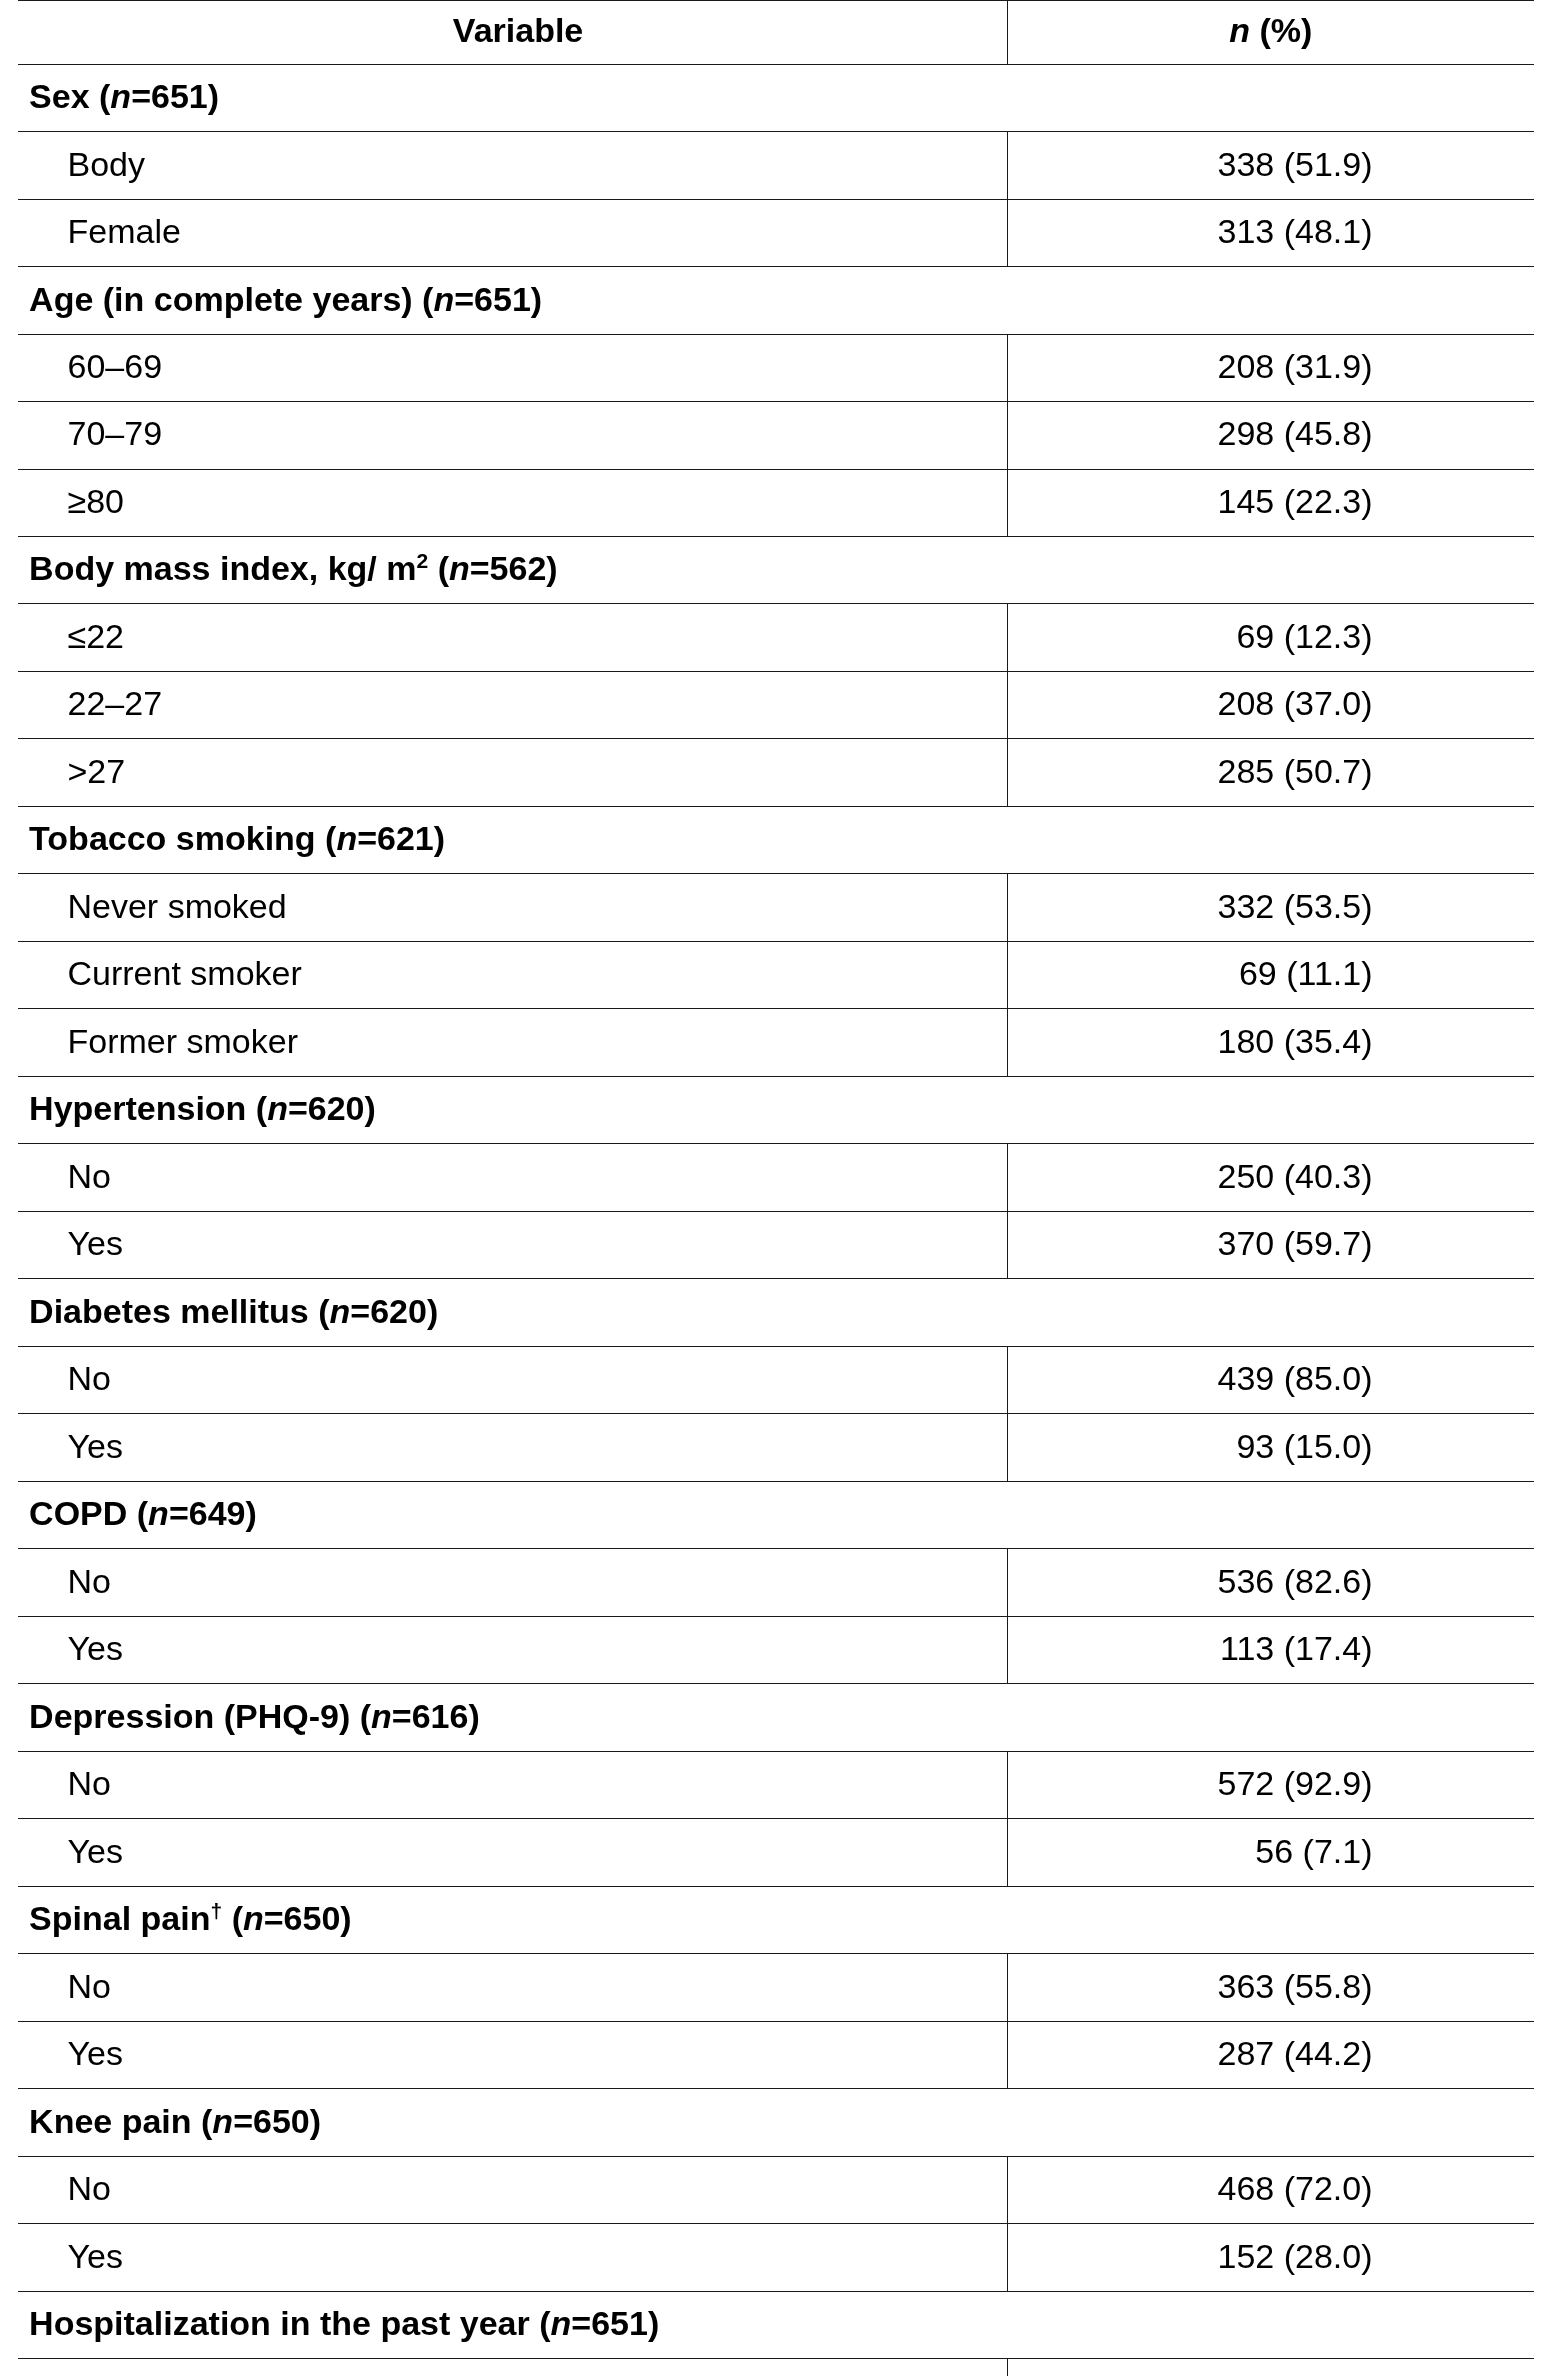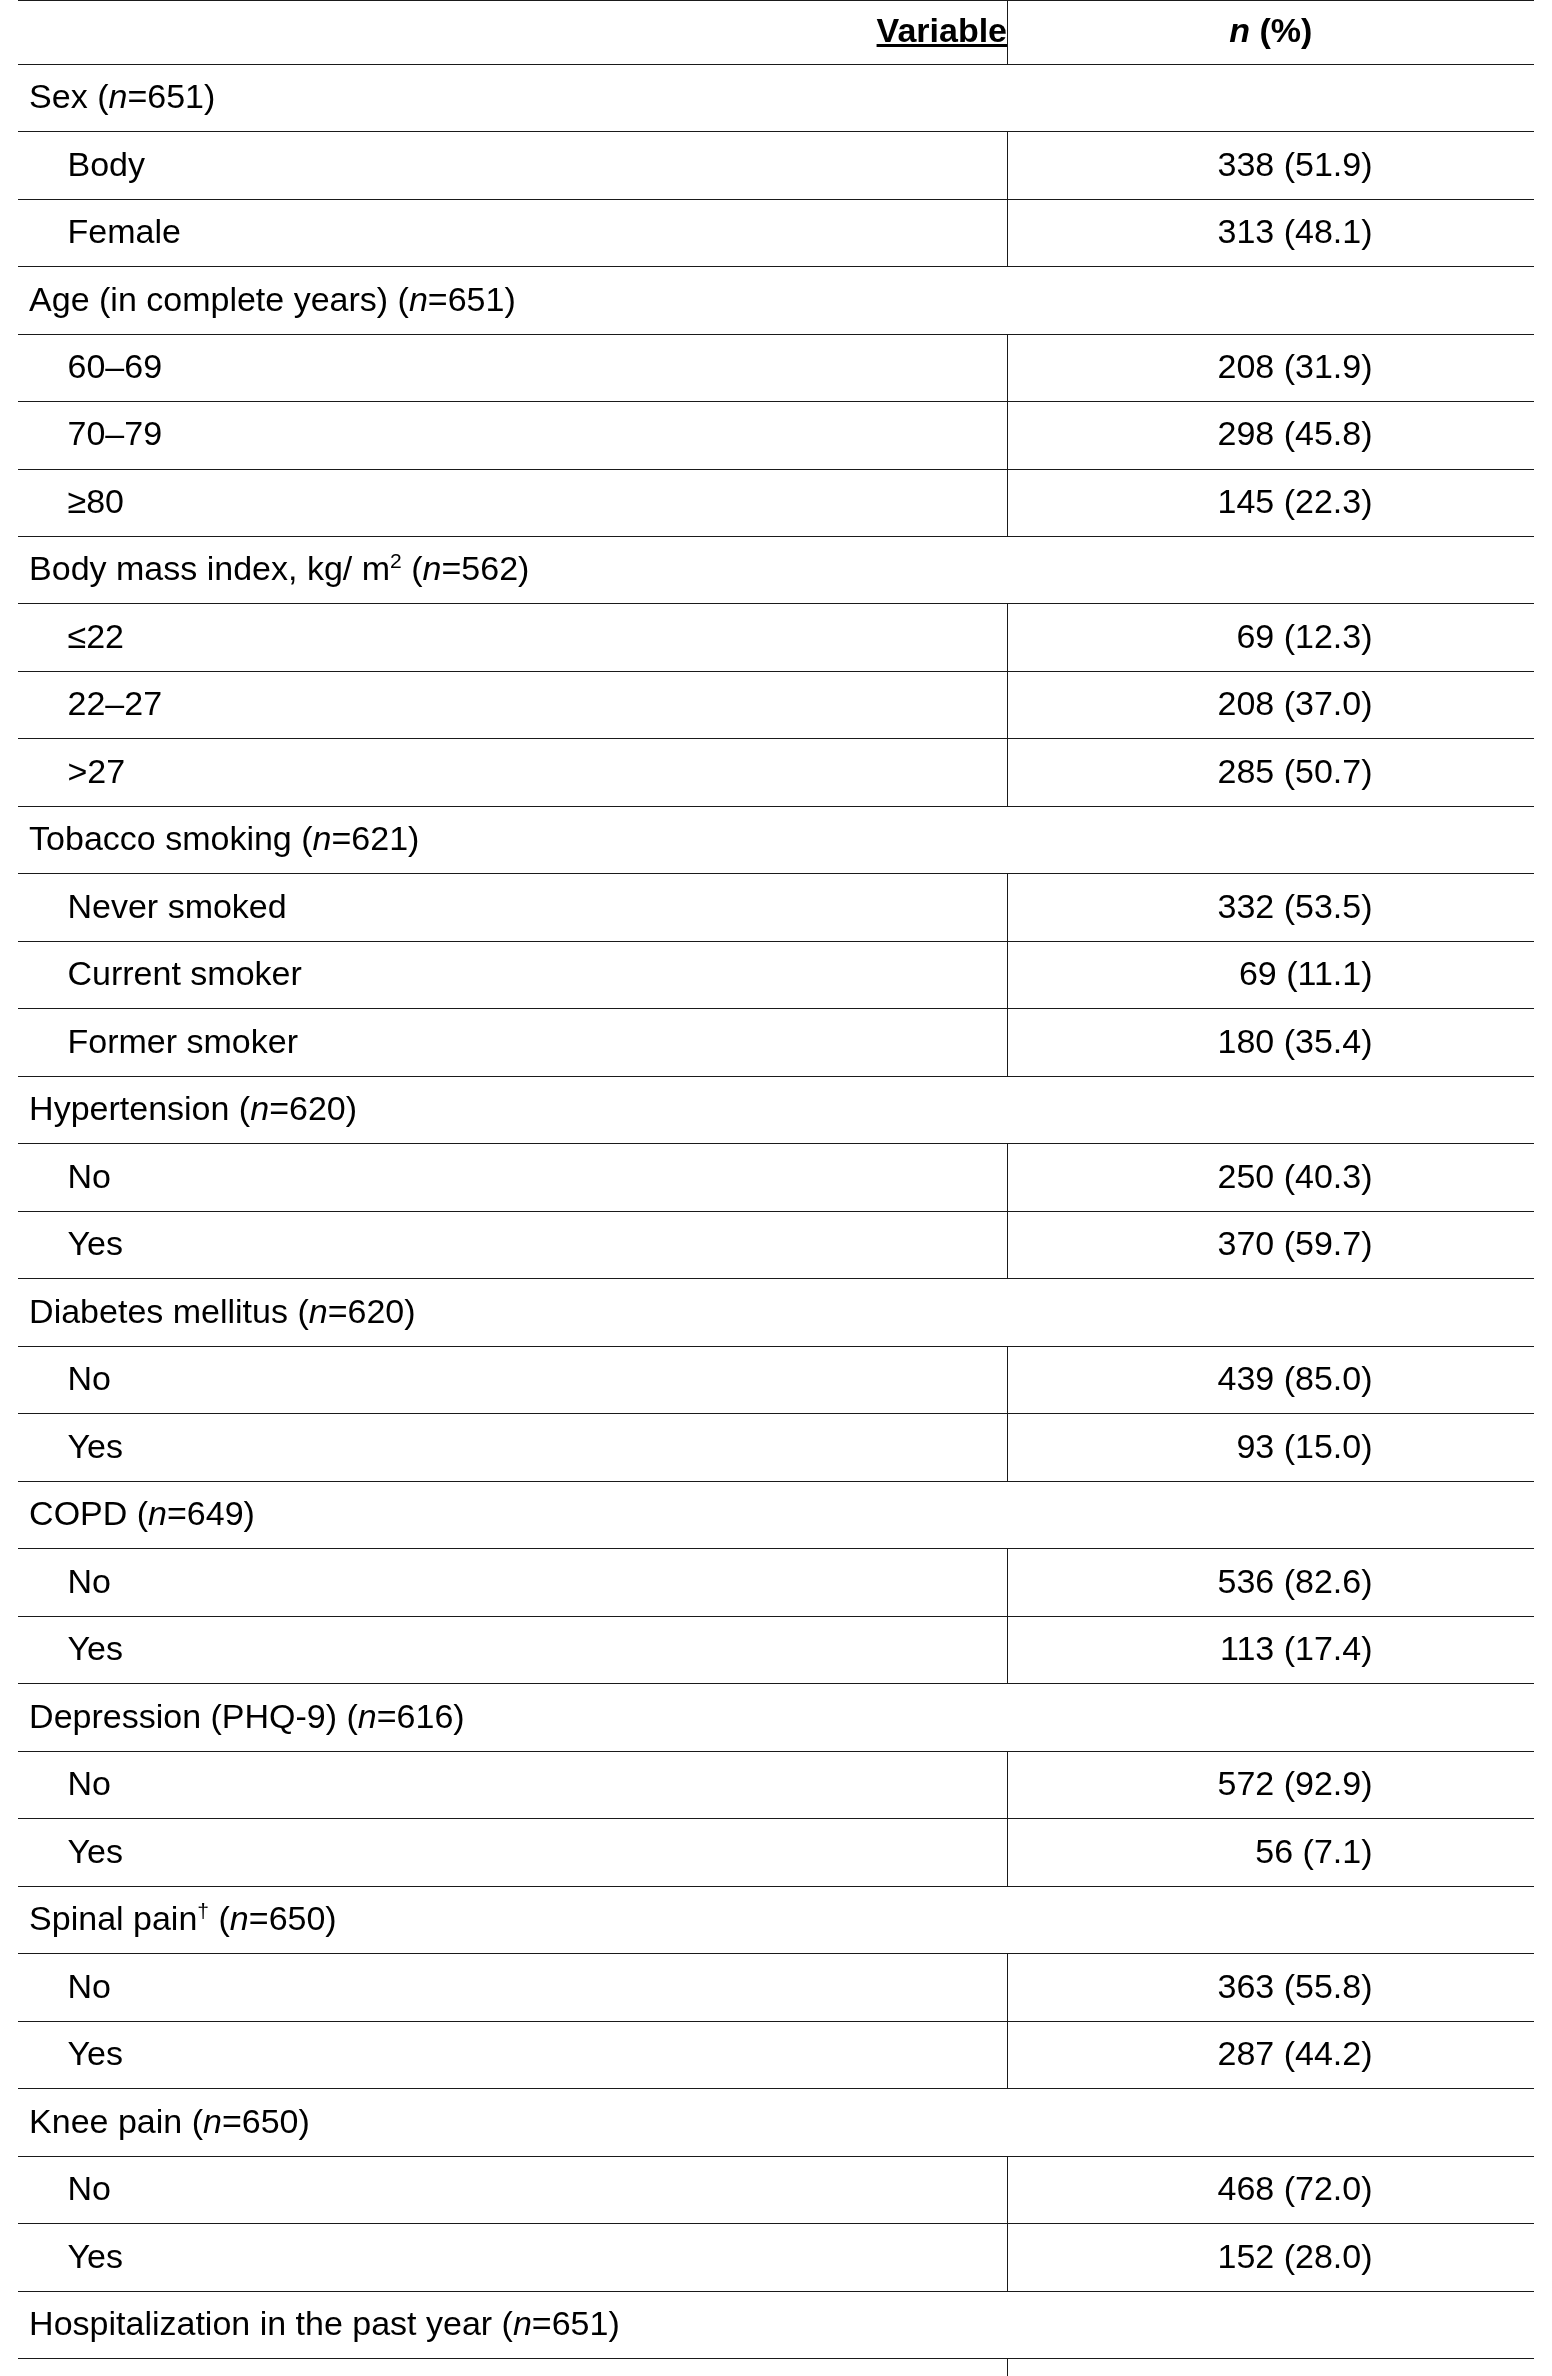--- a/index.html
+++ b/index.html
@@ -43,35 +43,34 @@
     background: #ffffff;
   }
 
   
   tr.header-row th {
     font-weight: bold;
     height: 49px;
     padding: 5.8px 0 7.8px 0;
   }
   tr.header-row th.th-variable {
-    text-align: right;
+    text-align: center;
     padding-left: 11.6px;
     border-right: 1.9px solid #1a1a1a;
-    text-decoration: underline;
   }
   tr.header-row th.th-value {
     text-align: center;
   }
 
   
   tr.category-row td {
     text-align: left;
     padding: 7.8px 0 9.7px 11.6px;
     height: 49px;
-    font-weight: normal;
+    font-weight: bold;
   }
 
   
   tr.data-row td.cell-label {
     text-align: left;
     padding: 7.8px 0 9.7px 50px;
     height: 49px;
     border-right: 1.9px solid #1a1a1a;
   }
   tr.data-row td.cell-value {

